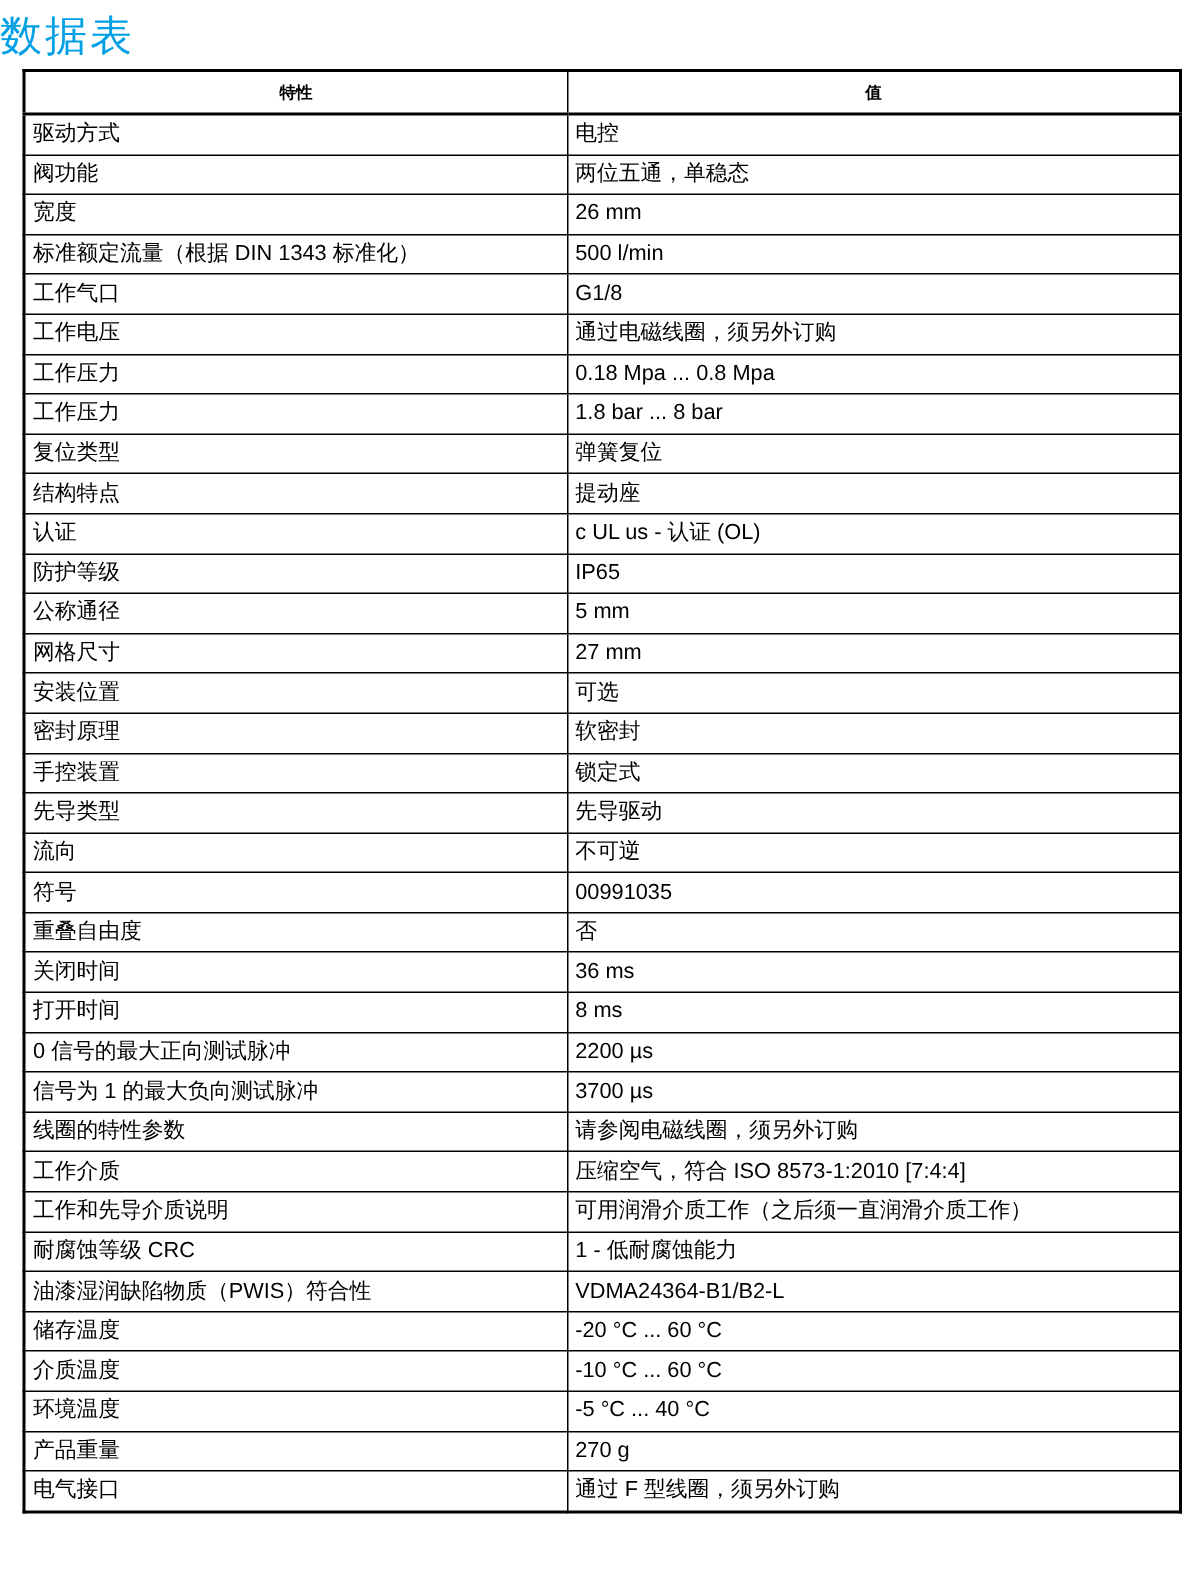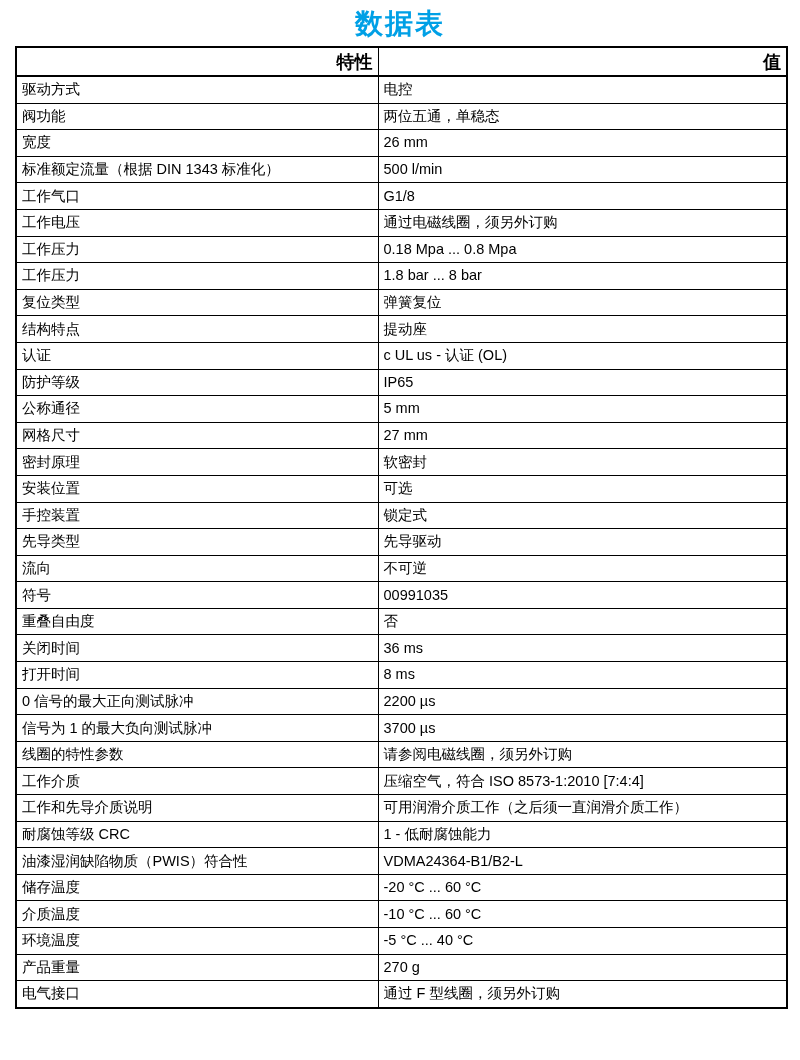--- a/index.html
+++ b/index.html
@@ -15,42 +15,42 @@
   .page {
     position: relative;
     width: 800px;
     height: 1060px;
     overflow: hidden;
   }
   .page-title {
     margin: 0;
     padding-top: 8px;
     height: 32px;
-    text-align: center;
+    text-align: left;
     font-size: 28px;
     line-height: 32px;
-    font-weight: bold;
+    font-weight: normal;
     letter-spacing: 2px;
   }
   table.data-table {
     margin-left: 15px;
     margin-top: 6px;
     width: 771px;
     border-collapse: collapse;
     table-layout: fixed;
     border: 2px solid #000000;
   }
   col.property-col { width: 362px; }
   col.value-col    { width: 409px; }
   .data-table th {
     border: 1px solid #000000;
     border-bottom: 2px solid #000000;
-    text-align: right;
+    text-align: center;
     vertical-align: middle;
-    font-size: 18px;
+    font-size: 11px;
     font-weight: bold;
     padding: 0 5px;
     height: 27px;
     line-height: 18px;
     overflow: hidden;
     white-space: nowrap;
   }
   .data-table td {
     border: 1px solid #000000;
     text-align: left;
@@ -133,28 +133,28 @@
         </tr>
         <tr>
           <td>公称通径</td>
           <td>5 mm</td>
         </tr>
         <tr>
           <td>网格尺寸</td>
           <td>27 mm</td>
         </tr>
         <tr>
+          <td>安装位置</td>
+          <td>可选</td>
+        </tr>
+        <tr>
           <td>密封原理</td>
           <td>软密封</td>
         </tr>
         <tr>
-          <td>安装位置</td>
-          <td>可选</td>
-        </tr>
-        <tr>
           <td>手控装置</td>
           <td>锁定式</td>
         </tr>
         <tr>
           <td>先导类型</td>
           <td>先导驱动</td>
         </tr>
         <tr>
           <td>流向</td>
           <td>不可逆</td>

